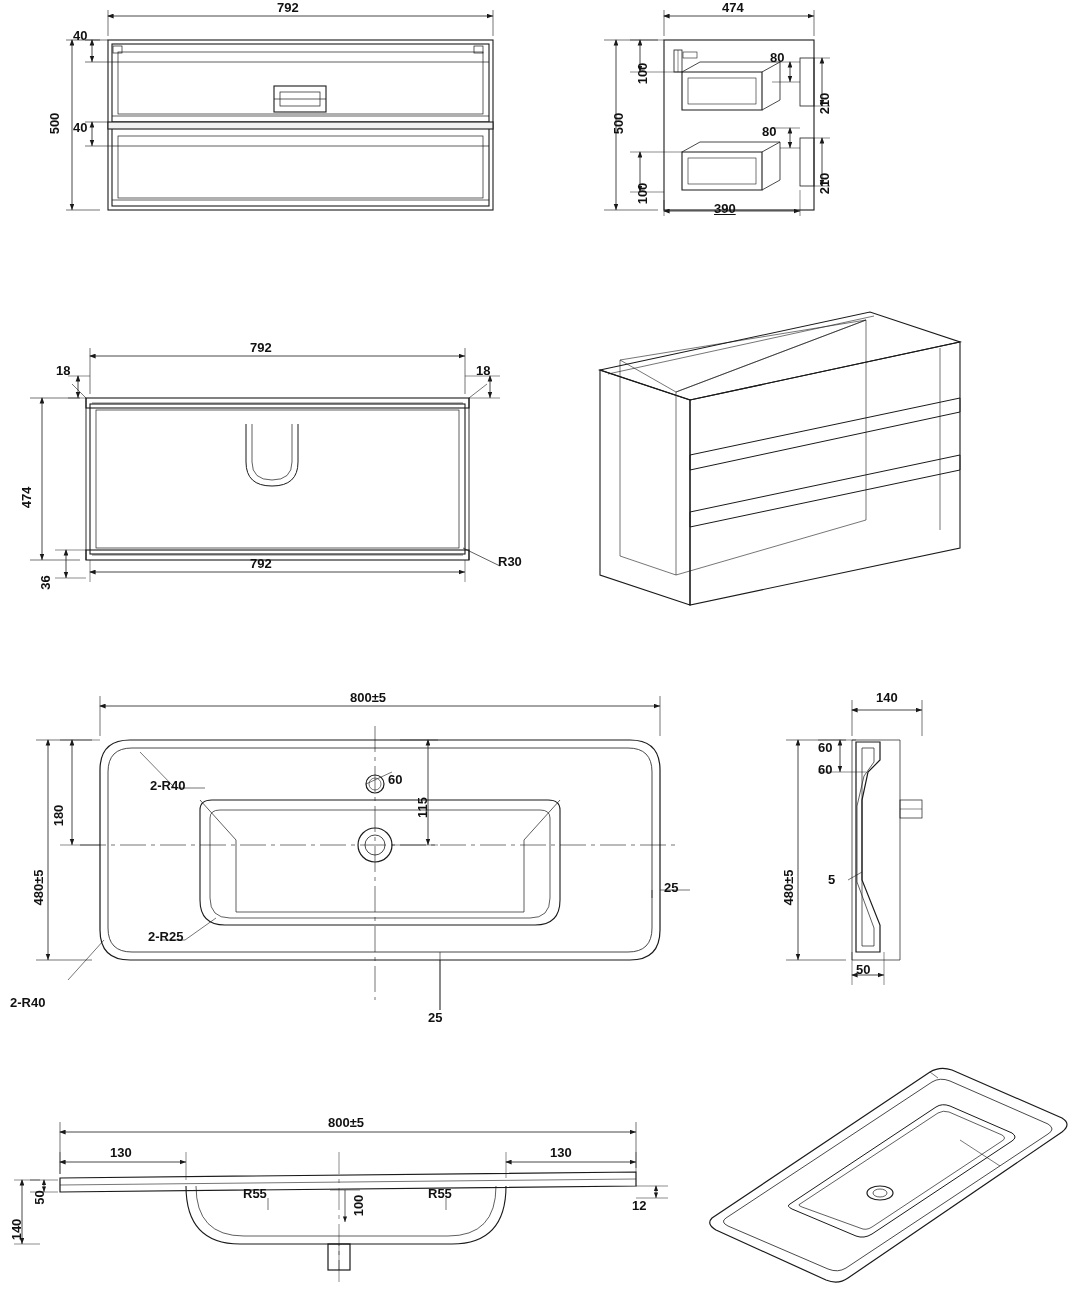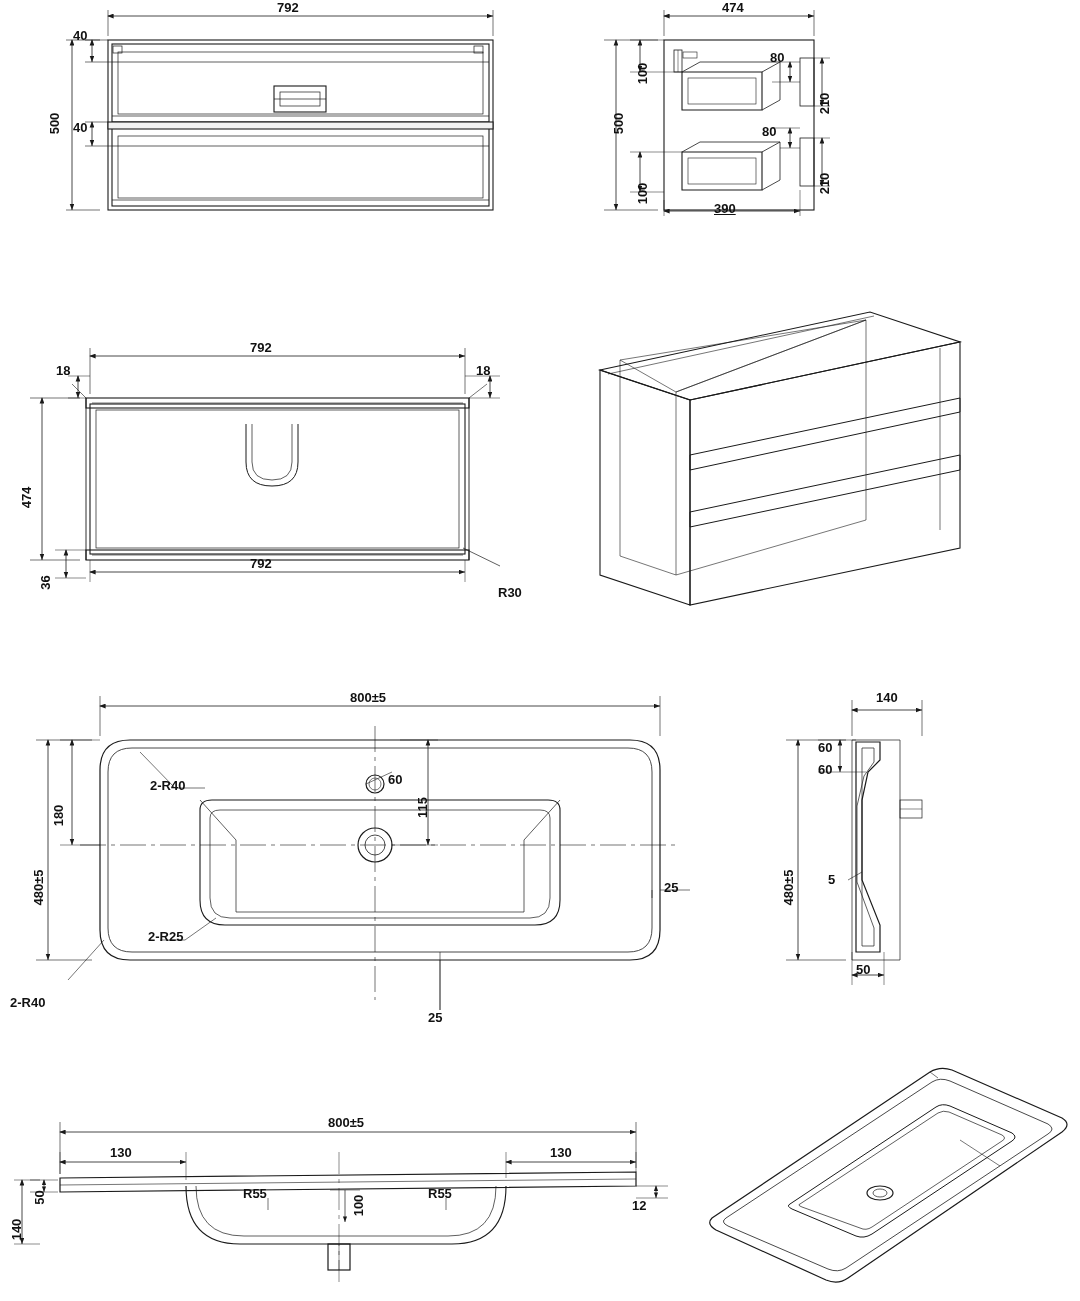--- a/index.html
+++ b/index.html
@@ -332,21 +332,21 @@
 <div class="dimtxt" style="left:814px;top:96px;transform:rotate(-90deg);">210</div>
 <div class="dimtxt" style="left:814px;top:176px;transform:rotate(-90deg);">210</div>
 <div class="dimtxt" style="left:714px;top:201px;text-decoration:underline;">390</div>
 
 <div class="dimtxt" style="left:250px;top:340px;">792</div>
 <div class="dimtxt" style="left:250px;top:556px;">792</div>
 <div class="dimtxt" style="left:16px;top:490px;transform:rotate(-90deg);">474</div>
 <div class="dimtxt" style="left:56px;top:363px;">18</div>
 <div class="dimtxt" style="left:476px;top:363px;">18</div>
 <div class="dimtxt" style="left:38px;top:575px;transform:rotate(-90deg);">36</div>
-<div class="dimtxt" style="left:498px;top:554px;margin-top:31px;">R30</div>
+<div class="dimtxt" style="left:498px;top:554px;">R30</div>
 
 <div class="dimtxt" style="left:350px;top:690px;">800±5</div>
 <div class="dimtxt" style="left:20px;top:880px;transform:rotate(-90deg);">480±5</div>
 <div class="dimtxt" style="left:48px;top:808px;transform:rotate(-90deg);">180</div>
 <div class="dimtxt" style="left:412px;top:800px;transform:rotate(-90deg);">115</div>
 <div class="dimtxt" style="left:388px;top:772px;">60</div>
 <div class="dimtxt" style="left:664px;top:880px;">25</div>
 <div class="dimtxt" style="left:428px;top:1010px;">25</div>
 <div class="dimtxt" style="left:150px;top:778px;">2-R40</div>
 <div class="dimtxt" style="left:148px;top:929px;">2-R25</div>

